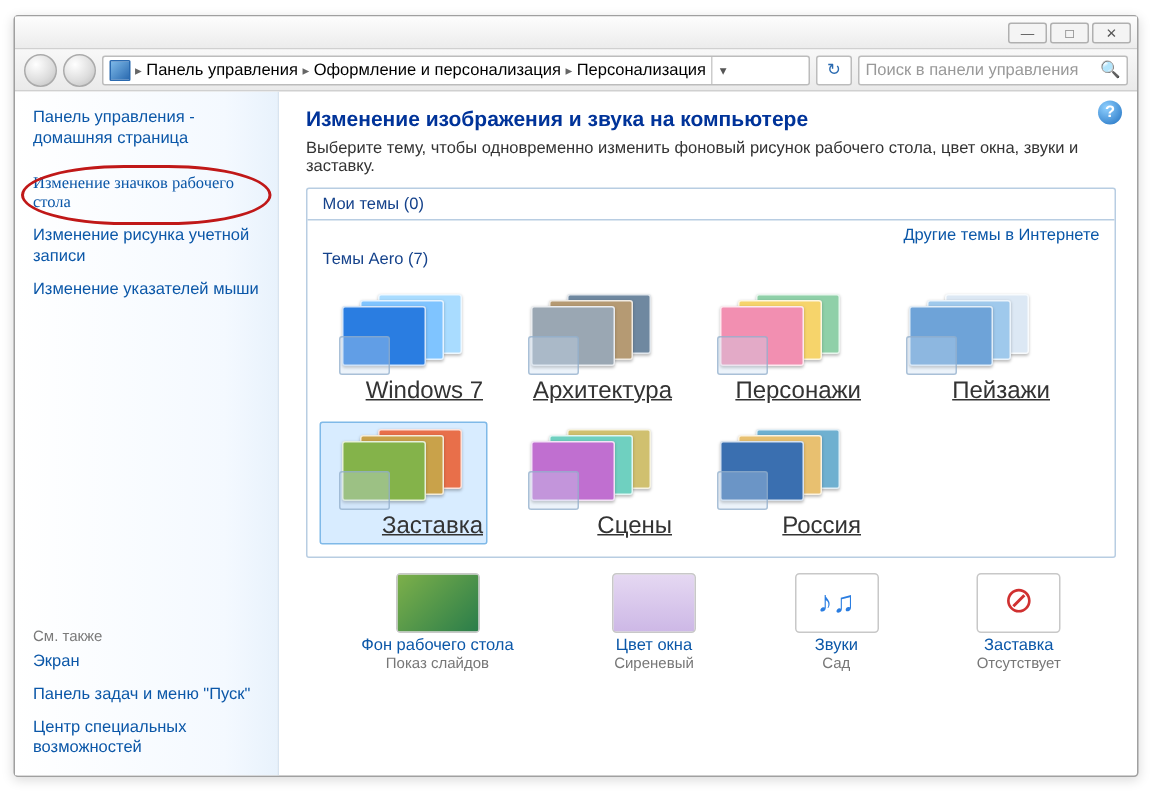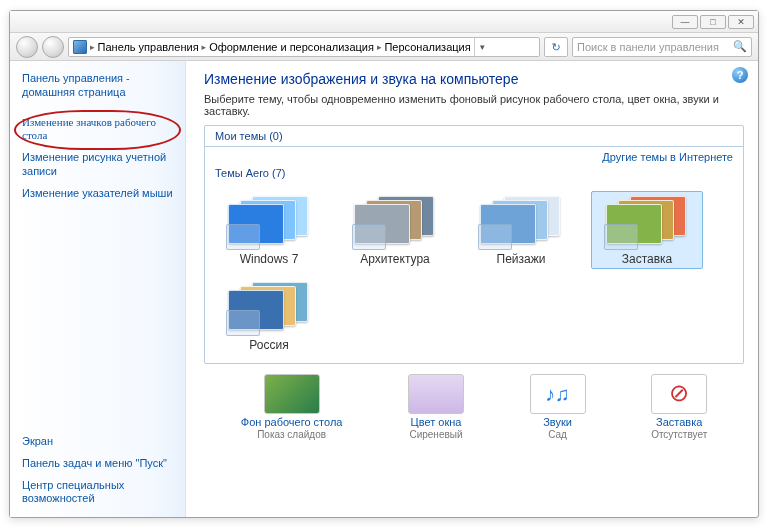--- a/index.html
+++ b/index.html
@@ -23,31 +23,31 @@
 .body { flex: 1; display: flex; overflow: hidden; }
 .sidebar { width: 176px; background: linear-gradient(to right,#fff 0,#f4f9ff 80%,#e8f2fc 100%); border-right: 1px solid #d8e4f0; padding: 8px 10px 6px 12px; font-size: 11px; display: flex; flex-direction: column; }
 .sidebar a { color: #0b57a8; text-decoration: none; display: block; padding: 3px 0 5px; line-height: 1.25; }
 .circled { position: relative; font-family: Liberation Serif, serif; }
 .circled::after { content: ""; position: absolute; left: -8px; right: -6px; top: -3px; bottom: -2px; border: 2px solid #c01818; border-radius: 50% / 60%; pointer-events: none; }
 .side-spacer { flex: 1; }
 .seealso-h { color: #7a7a7a; font-size: 10px; margin-bottom: 2px; }
 
 .main { flex: 1; padding: 10px 14px 6px 18px; overflow: hidden; position: relative; }
 .help { position: absolute; top: 6px; right: 10px; width: 16px; height: 16px; border-radius: 50%; background: radial-gradient(circle at 35% 30%,#8fd0ff,#1e6fc0); color: #fff; font-size: 11px; text-align: center; line-height: 16px; font-weight: bold; }
-.h1 { color: #003399; font-size: 14px; font-weight: normal; margin-bottom: 6px; }
+.h1 { color: #003399; font-size: 14px; font-weight: bold; margin-bottom: 6px; }
 .sub { font-size: 11px; color: #333; margin-bottom: 8px; }
 
 .groupbox { border: 1px solid #b8cde2; border-radius: 2px; padding: 0 8px 8px; background: #fff; }
 .group-row { display: flex; justify-content: space-between; align-items: center; font-size: 11px; padding: 4px 2px; }
 .group-label { color: #15428b; }
 .group-link { color: #0b57a8; }
 .group-sep { height: 1px; background: #b8cde2; margin: 0 -8px; }
 
 .themes { display: flex; flex-wrap: wrap; gap: 8px 14px; padding-top: 8px; }
-.theme { width: 112px; text-align: center; font-size: 12px; color: #333; padding: 4px 2px 2px; border: 1px solid transparent; border-radius: 2px; }
+.theme { width: 112px; text-align: right; font-size: 16px; color: #333; padding: 4px 2px 2px; border: 1px solid transparent; border-radius: 2px; text-decoration: underline; }
 .theme.sel { background: #d8ecff; border-color: #7fb9e8; }
 .stack { position: relative; width: 82px; height: 52px; margin: 0 auto 4px; }
 .tile { position: absolute; width: 56px; height: 40px; border: 1px solid rgba(255,255,255,.8); border-radius: 2px; box-shadow: 0 1px 2px rgba(0,0,0,.25); }
 .tile.t1 { left: 0; top: 8px; }
 .tile.t2 { left: 12px; top: 4px; }
 .tile.t3 { left: 24px; top: 0; }
 .glass { position: absolute; left: -2px; bottom: -2px; width: 34px; height: 26px; background: rgba(200,220,240,.35); border: 1px solid rgba(140,170,200,.7); border-radius: 2px; }
 
 .bottom { display: flex; justify-content: space-around; margin-top: 10px; padding: 0 4px; }
 .bitem { text-align: center; font-size: 11px; }
@@ -88,20 +88,21 @@
 
   <div class="body">
 
     <div class="sidebar">
       <a>Панель управления - домашняя страница</a>
       <div style="height:8px"></div>
       <a class="circled">Изменение значков рабочего стола</a>
       <a>Изменение рисунка учетной записи</a>
       <a>Изменение указателей мыши</a>
       <div class="side-spacer"></div>
+      <div class="seealso-h">См. также</div>
       <a>Экран</a>
       <a>Панель задач и меню "Пуск"</a>
       <a>Центр специальных возможностей</a>
     </div>
 
     <div class="main">
       <div class="help">?</div>
       <div class="h1">Изменение изображения и звука на компьютере</div>
       <div class="sub">Выберите тему, чтобы одновременно изменить фоновый рисунок рабочего стола, цвет окна, звуки и заставку.</div>
 
@@ -126,33 +127,47 @@
               </div>
     <span>Windows 7</span></div>
             <div class="theme"><div class="stack">
     <div class="tile t3" style="background:#6f88a0"></div>
     <div class="tile t2" style="background:#b59a73"></div>
     <div class="tile t1" style="background:#9aa7b3"></div>
     <div class="glass"></div>
               </div>
     <span>Архитектура</span></div>
             <div class="theme"><div class="stack">
+    <div class="tile t3" style="background:#8fd0a8"></div>
+    <div class="tile t2" style="background:#f6d46b"></div>
+    <div class="tile t1" style="background:#f28fb1"></div>
+    <div class="glass"></div>
+              </div>
+    <span>Персонажи</span></div>
+            <div class="theme"><div class="stack">
     <div class="tile t3" style="background:#dce8f4"></div>
     <div class="tile t2" style="background:#9fc9ec"></div>
     <div class="tile t1" style="background:#6ea3d8"></div>
     <div class="glass"></div>
               </div>
     <span>Пейзажи</span></div>
             <div class="theme sel"><div class="stack">
     <div class="tile t3" style="background:#e86f4a"></div>
     <div class="tile t2" style="background:#c9a24a"></div>
     <div class="tile t1" style="background:#84b34a"></div>
     <div class="glass"></div>
               </div>
     <span>Заставка</span></div>
+            <div class="theme"><div class="stack">
+    <div class="tile t3" style="background:#d0c06f"></div>
+    <div class="tile t2" style="background:#6fd0c0"></div>
+    <div class="tile t1" style="background:#c06fd0"></div>
+    <div class="glass"></div>
+              </div>
+    <span>Сцены</span></div>
             <div class="theme"><div class="stack">
     <div class="tile t3" style="background:#6fb0d0"></div>
     <div class="tile t2" style="background:#e8c070"></div>
     <div class="tile t1" style="background:#3a6fb0"></div>
     <div class="glass"></div>
               </div>
     <span>Россия</span></div>
           </div>
       </div>
 

